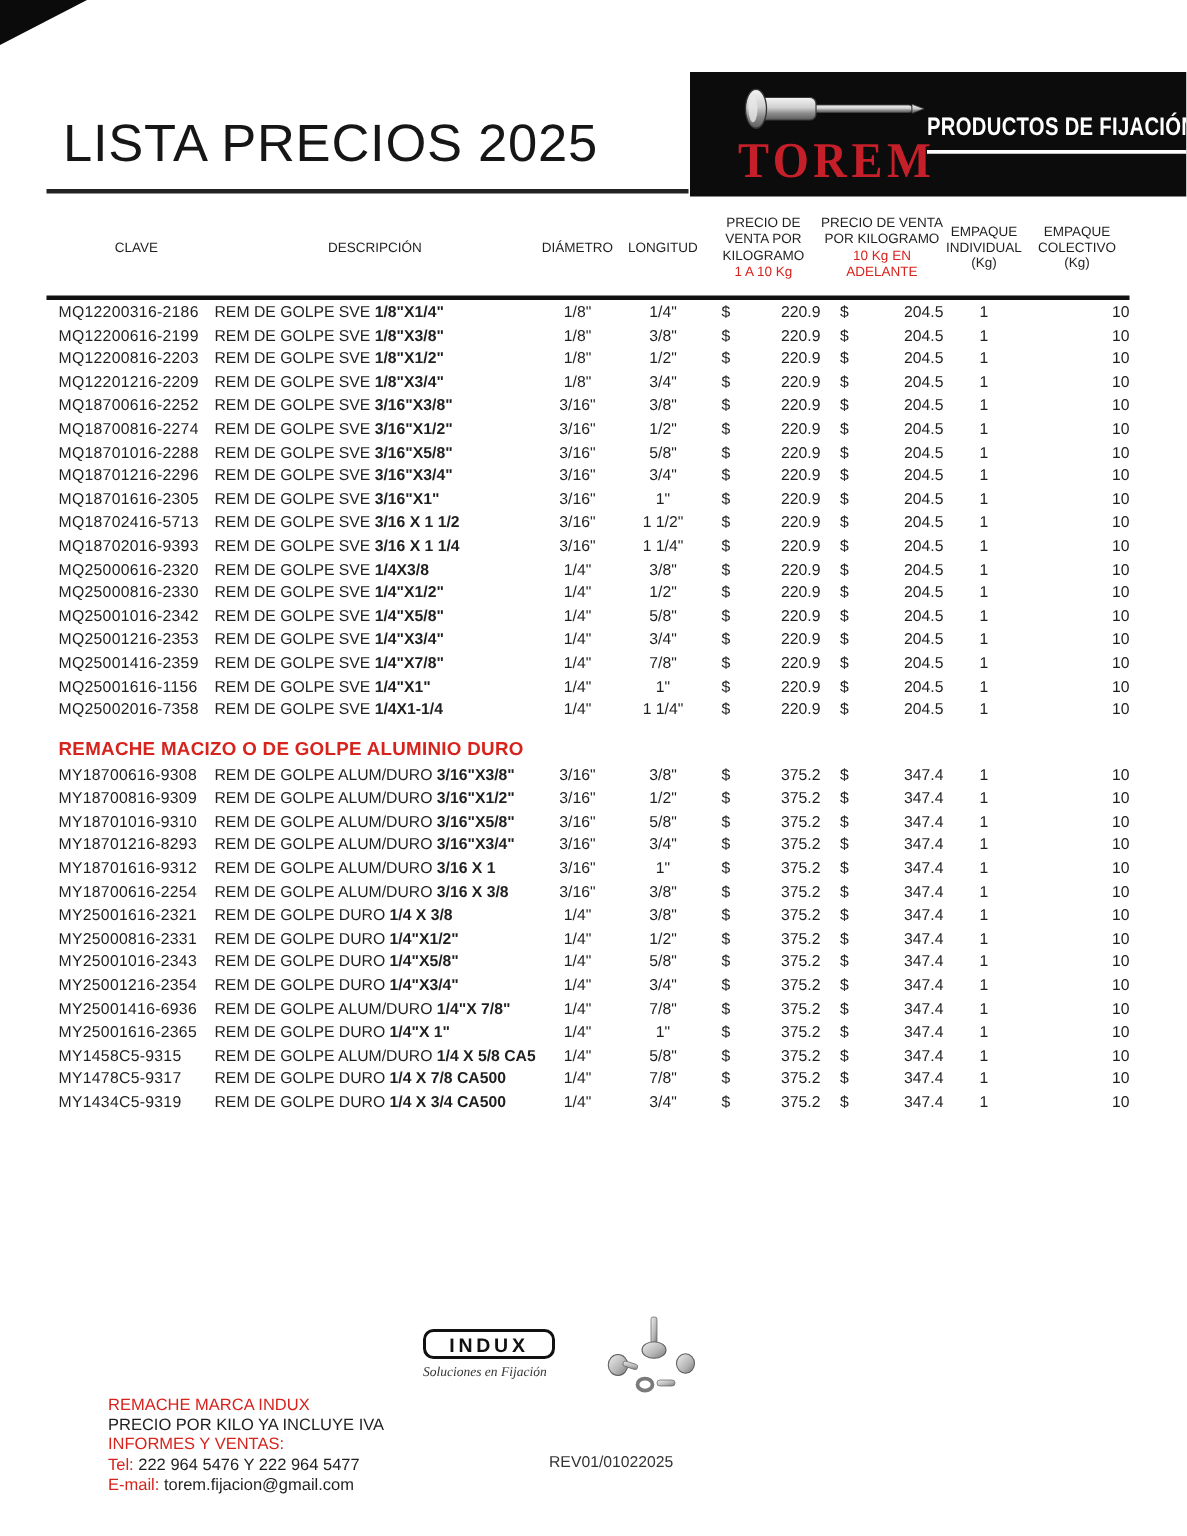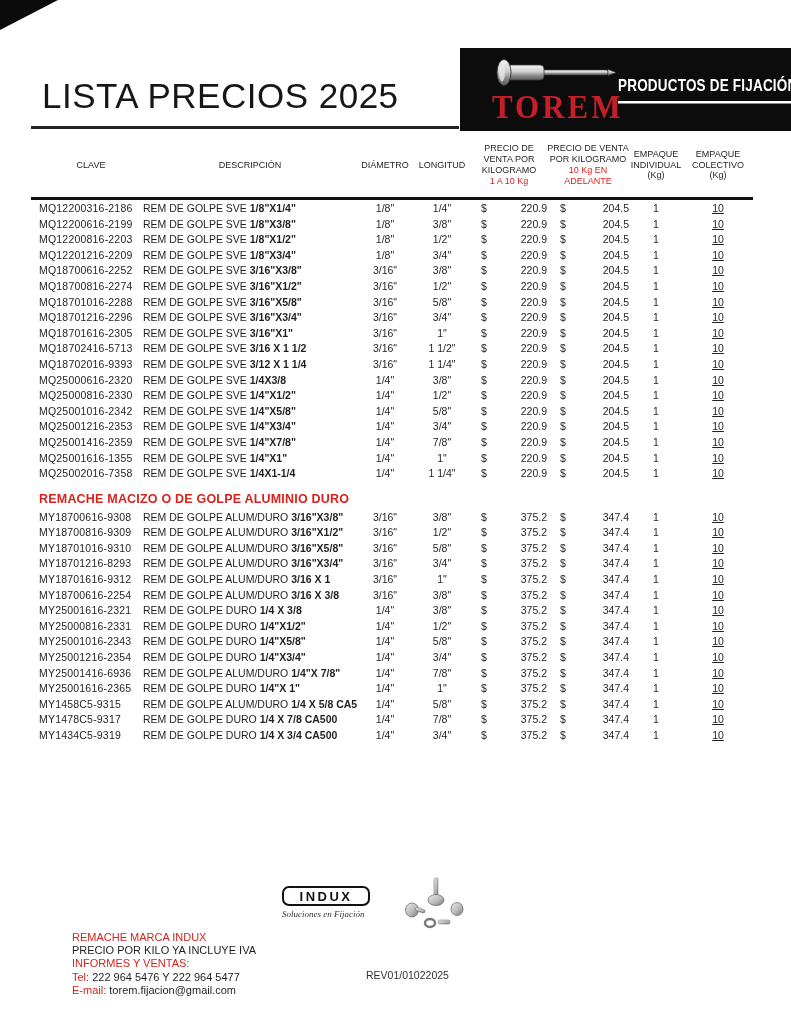--- a/index.html
+++ b/index.html
@@ -45,21 +45,21 @@
   .clave { width:112px; padding-left:8px; letter-spacing:.2px; }
   .desc { width:214px; white-space:nowrap; overflow:hidden; }
   .desc b { font-weight:700; }
   .dia { width:56px; text-align:center; }
   .lon { width:58px; text-align:center; }
   .cur1 { width:26px; text-align:center; }
   .p1 { width:50px; text-align:right; }
   .cur2 { width:32px; text-align:center; }
   .p2 { width:50px; text-align:right; }
   .ei { width:54px; text-align:center; }
-  .ec { width:70px; text-align:center;text-decoration:underline; }
+  .ec { width:70px; text-align:right; }
 
   
   .indux-logo { position:absolute; left:282px; top:886px; width:90px; text-align:left; }
   .indux-box { display:flex; align-items:center; justify-content:center; width:88px; height:20px;
                border:2.5px solid #111; border-radius:7px; font-weight:800; font-size:13px;
                letter-spacing:2.5px; color:#111; }
   .indux-tagline { margin-top:3px; font-family:"Liberation Serif", serif; font-style:italic;
                    font-size:9px; color:#333; white-space:nowrap; }
   .rivets-photo { position:absolute; left:400px; top:876px; }
 
@@ -251,21 +251,21 @@
       <span class="c cur1">$</span>
       <span class="c p1">220.9</span>
       <span class="c cur2">$</span>
       <span class="c p2">204.5</span>
       <span class="c ei">1</span>
       <span class="c ec">10</span>
     </div>
 
     <div class="row">
       <span class="c clave">MQ18702016-9393</span>
-      <span class="c desc"><span>REM DE GOLPE SVE </span><b>3/12 X 1 1/4</b></span>
+      <span class="c desc"><span>REM DE GOLPE SVE </span><b>3/16 X 1 1/4</b></span>
       <span class="c dia">3/16"</span>
       <span class="c lon">1 1/4"</span>
       <span class="c cur1">$</span>
       <span class="c p1">220.9</span>
       <span class="c cur2">$</span>
       <span class="c p2">204.5</span>
       <span class="c ei">1</span>
       <span class="c ec">10</span>
     </div>
 
@@ -328,21 +328,21 @@
       <span class="c lon">7/8"</span>
       <span class="c cur1">$</span>
       <span class="c p1">220.9</span>
       <span class="c cur2">$</span>
       <span class="c p2">204.5</span>
       <span class="c ei">1</span>
       <span class="c ec">10</span>
     </div>
 
     <div class="row">
-      <span class="c clave">MQ25001616-1355</span>
+      <span class="c clave">MQ25001616-1156</span>
       <span class="c desc"><span>REM DE GOLPE SVE </span><b>1/4"X1"</b></span>
       <span class="c dia">1/4"</span>
       <span class="c lon">1"</span>
       <span class="c cur1">$</span>
       <span class="c p1">220.9</span>
       <span class="c cur2">$</span>
       <span class="c p2">204.5</span>
       <span class="c ei">1</span>
       <span class="c ec">10</span>
     </div>

